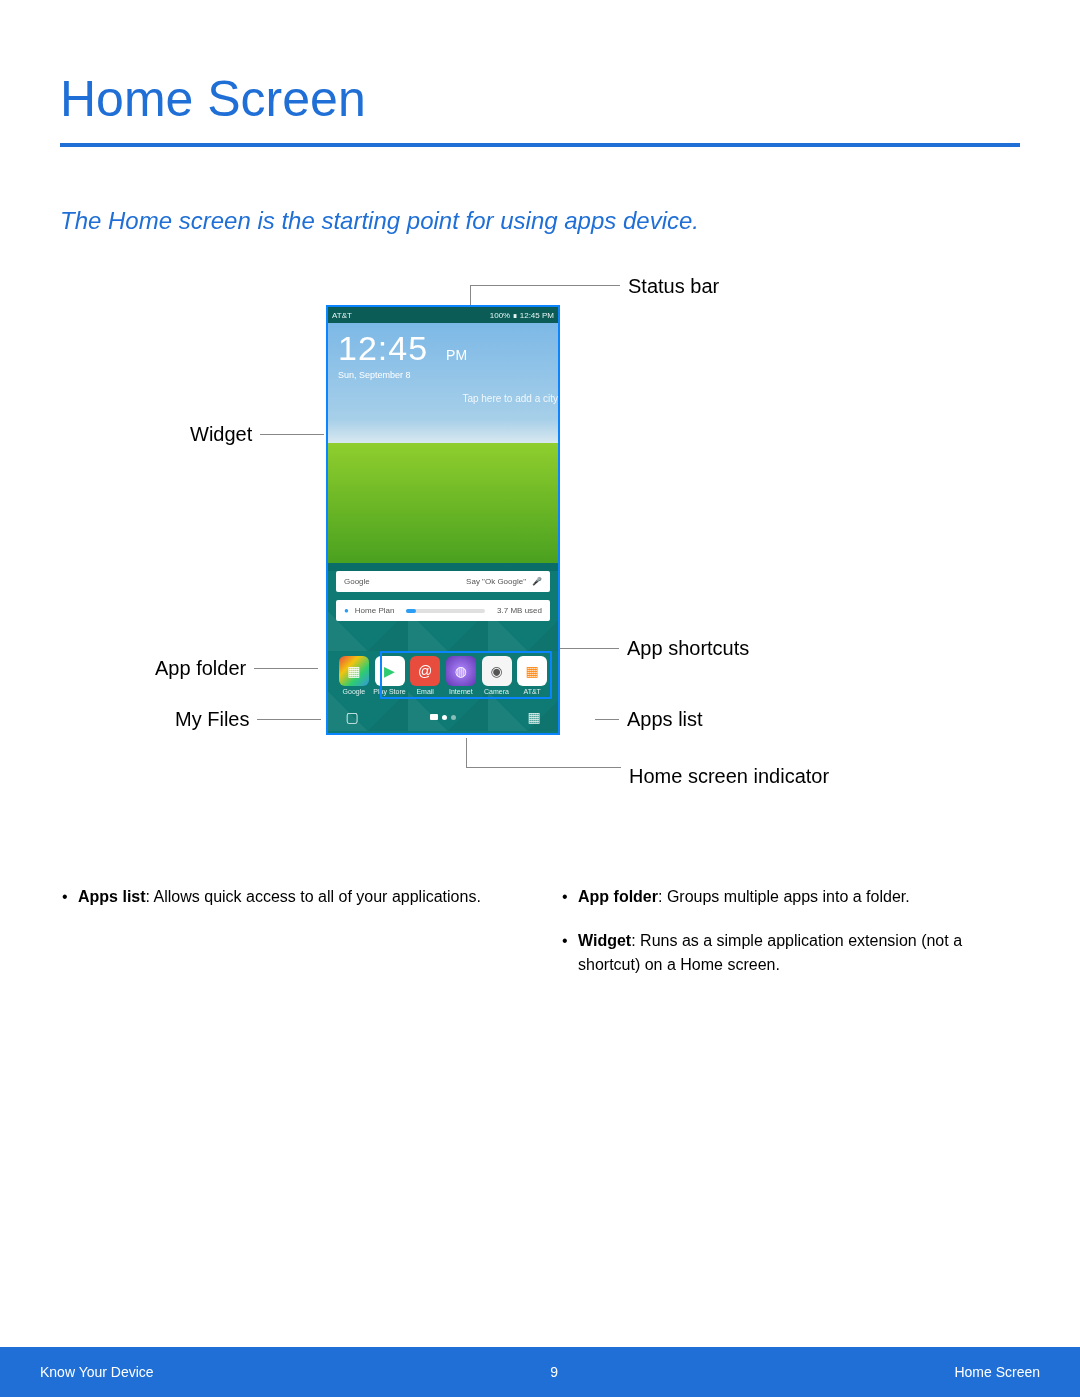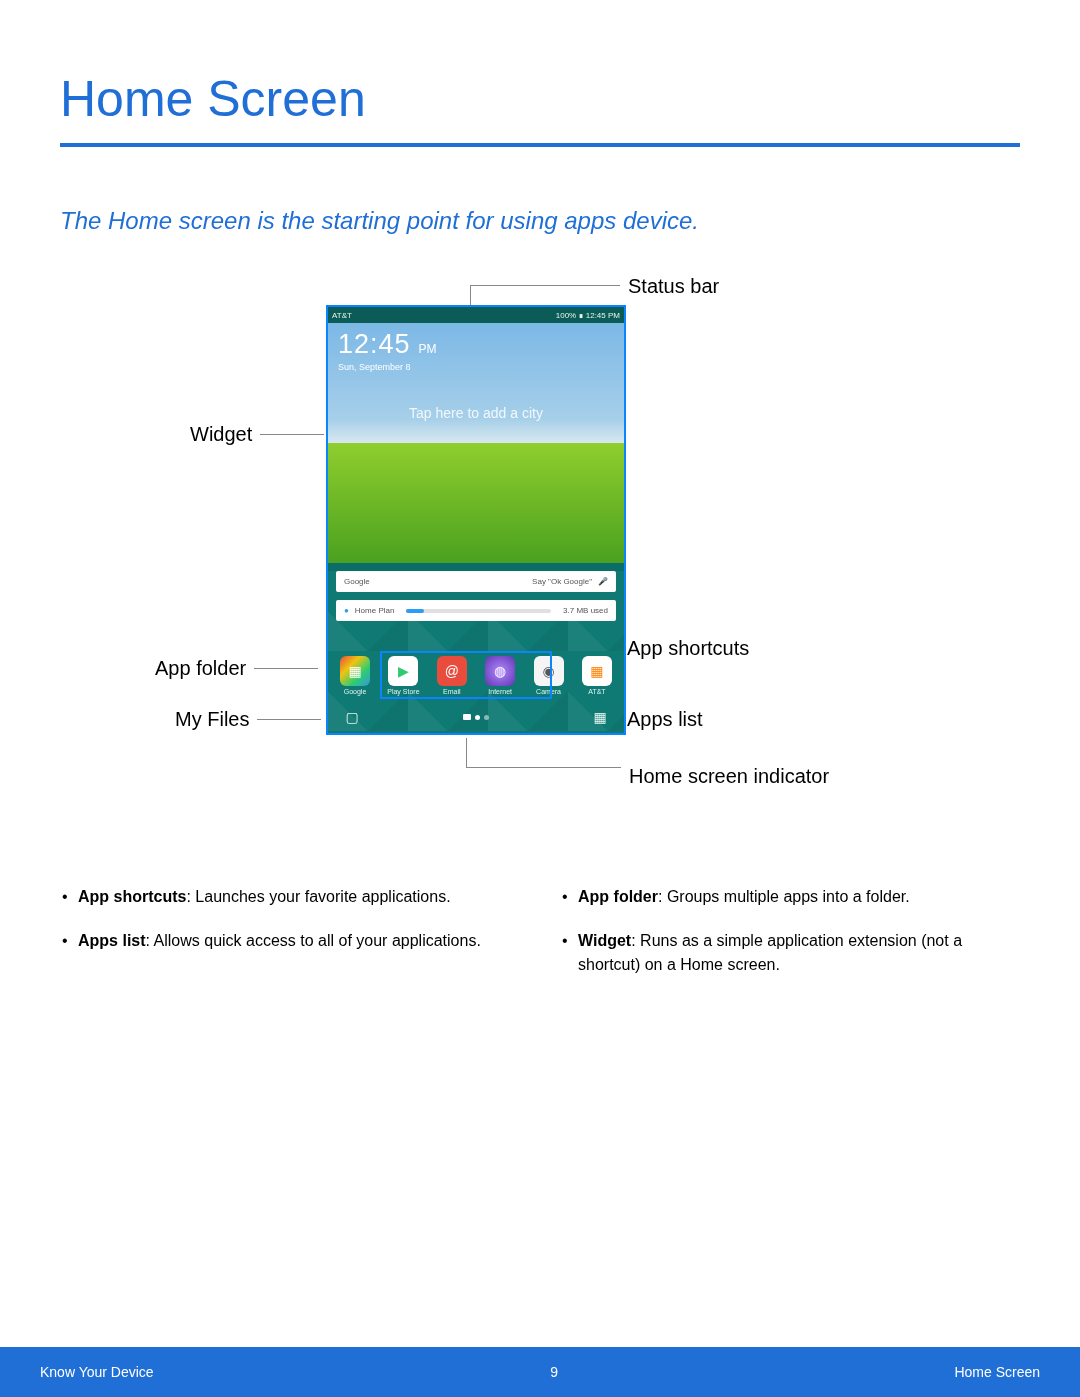--- a/index.html
+++ b/index.html
@@ -30,21 +30,21 @@
   }
   .diagram-area {
     position: relative;
     height: 560px;
     margin-top: 40px;
   }
   .device {
     position: absolute;
     left: 326px;
     top: 30px;
-    width: 300px;
+    width: 234px;
     height: 430px;
     border: 2px solid #0a84ff;
     background: #0a6d67;
     overflow: hidden;
   }
   .status-row {
     height: 16px;
     background: #0b5c57;
     display: flex;
     justify-content: space-between;
@@ -66,30 +66,30 @@
     right: 0;
     height: 120px;
     background: linear-gradient(to bottom, #8fce2e 0%, #4aa11f 100%);
   }
   .clock {
     position: absolute;
     top: 6px;
     left: 10px;
     color: #fff;
   }
-  .clock-time { font-size: 27px; font-weight: 300; letter-spacing: 1px; }
-  .clock-ampm { font-size: 12px; display: inline-block; margin-left: 8px; }
+  .clock-time { font-size: 34px; font-weight: 300; letter-spacing: 1px; }
+  .clock-ampm { font-size: 14px; display: inline-block; margin-left: 18px; }
   .clock-date { font-size: 9px; margin-top: 2px; }
   .tap-hint {
     position: absolute;
-    top: 82px;
+    top: 70px;
     width: 100%;
-    text-align: center;
+    text-align: right;
     color: rgba(255,255,255,0.85);
-    font-size: 14px;
+    font-size: 10px;
   }
   .poly-bg {
     height: 174px;
     background: #0f7a73;
     background-image:
       linear-gradient(45deg, rgba(255,255,255,0.05) 25%, transparent 25%),
       linear-gradient(-45deg, rgba(0,0,0,0.05) 25%, transparent 25%);
     background-size: 80px 80px;
     position: relative;
   }
@@ -318,21 +318,20 @@
           <span></span>
       </div>
       <div class="nav-icon">▦</div>
     </div>
   </div>
 </div>
 
 <div class="bullets">
   <div class="col">
     <ul id="bl-left">
-        <li><b>App shortcuts</b>: Launches your favorite applications.</li>
         <li><b>Apps list</b>: Allows quick access to all of your applications.</li>
       </ul>
   </div>
   <div class="col">
     <ul id="bl-right">
         <li><b>App folder</b>: Groups multiple apps into a folder.</li>
         <li><b>Widget</b>: Runs as a simple application extension (not a shortcut) on a Home screen.</li>
       </ul>
   </div>
 </div>

